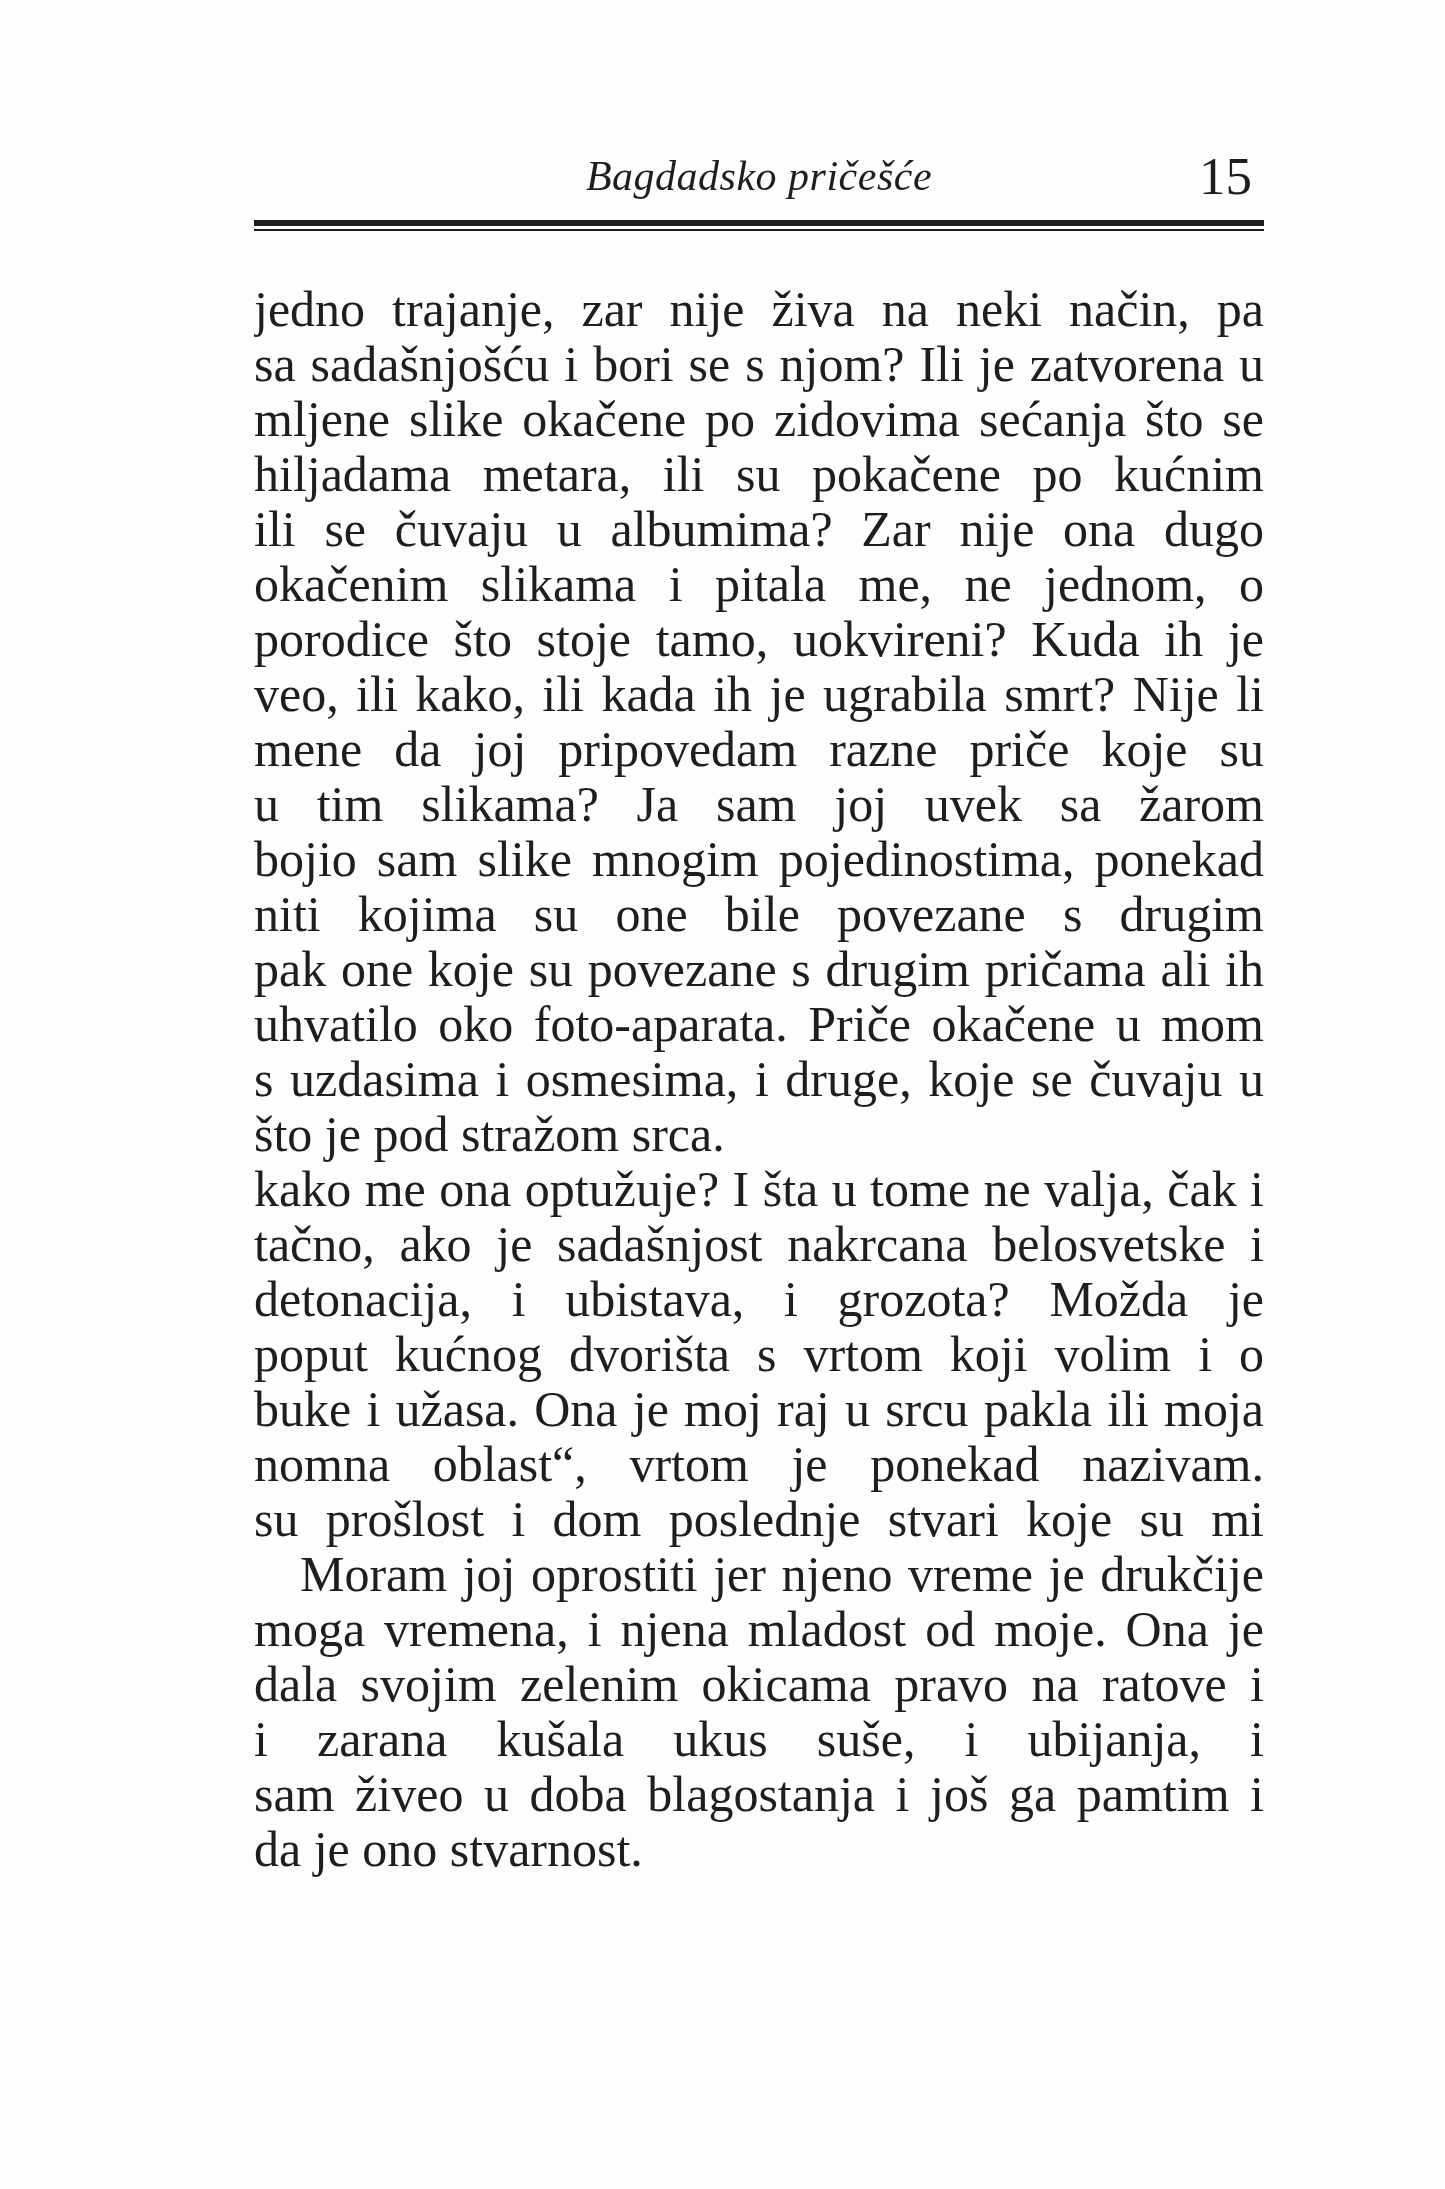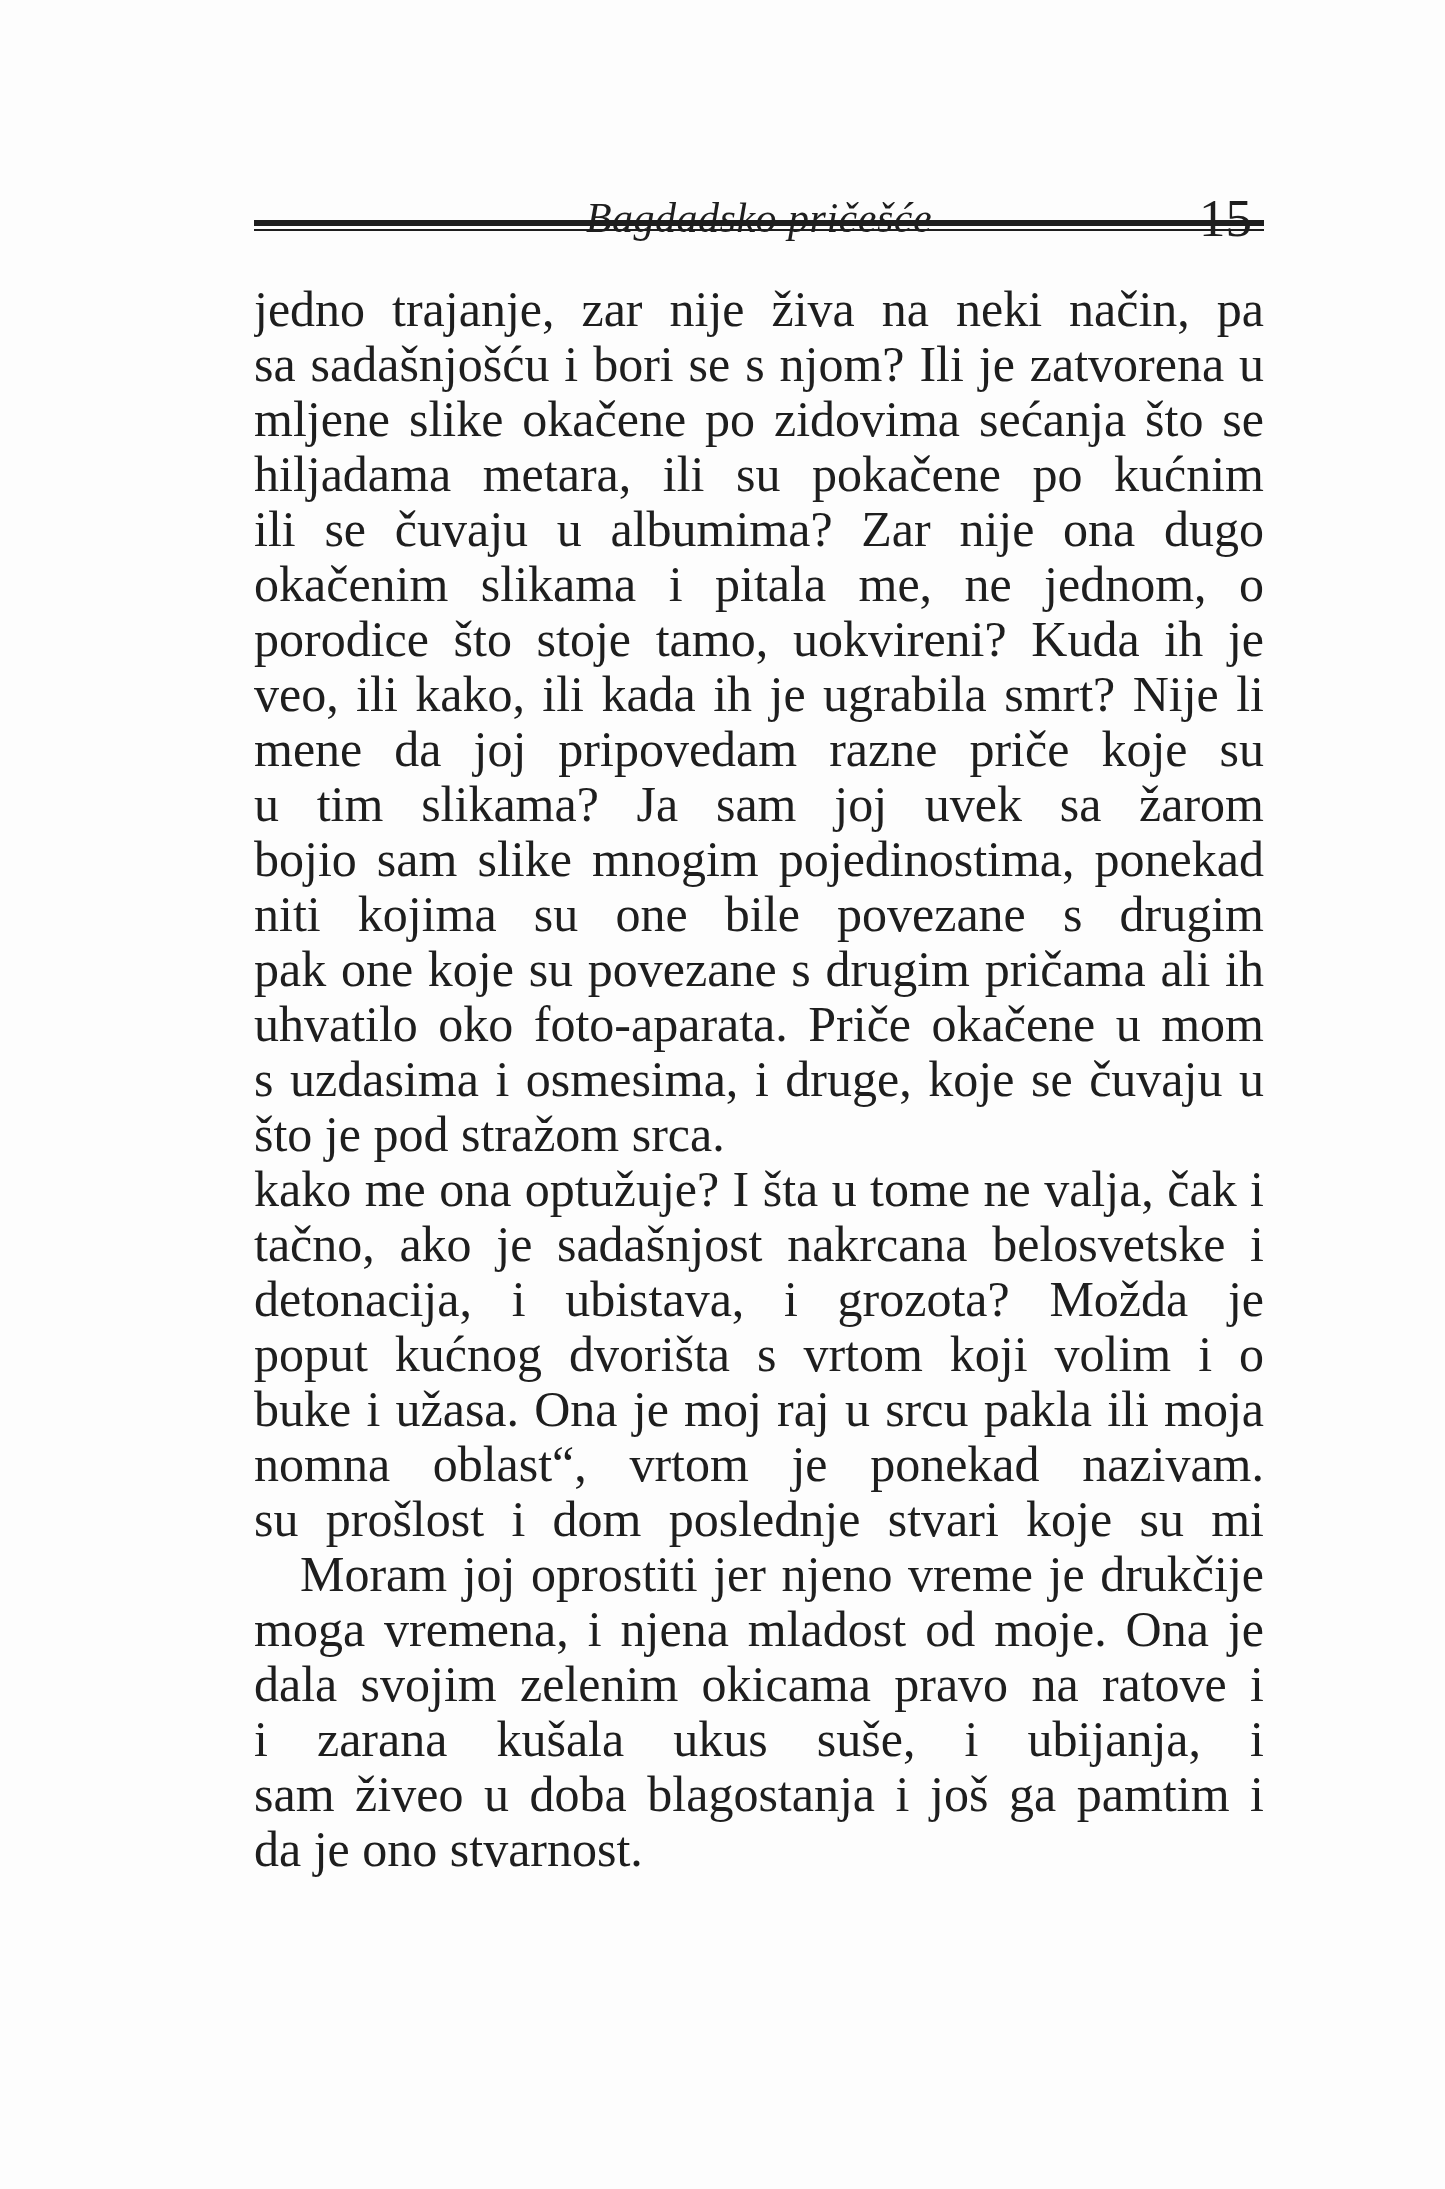--- a/index.html
+++ b/index.html
@@ -21,21 +21,20 @@
     left: 254px;
     width: 1010px;
     top: 0;
   }
   .running-head {
     position: absolute;
     top: 150px;
     left: 0;
     width: 100%;
     height: 52px;
-    margin-top: 42px;
   }
   .running-title {
     position: absolute;
     left: 0;
     width: 100%;
     text-align: center;
     font-style: italic;
     font-size: 42px;
     line-height: 52px;
     letter-spacing: 0.5px;

